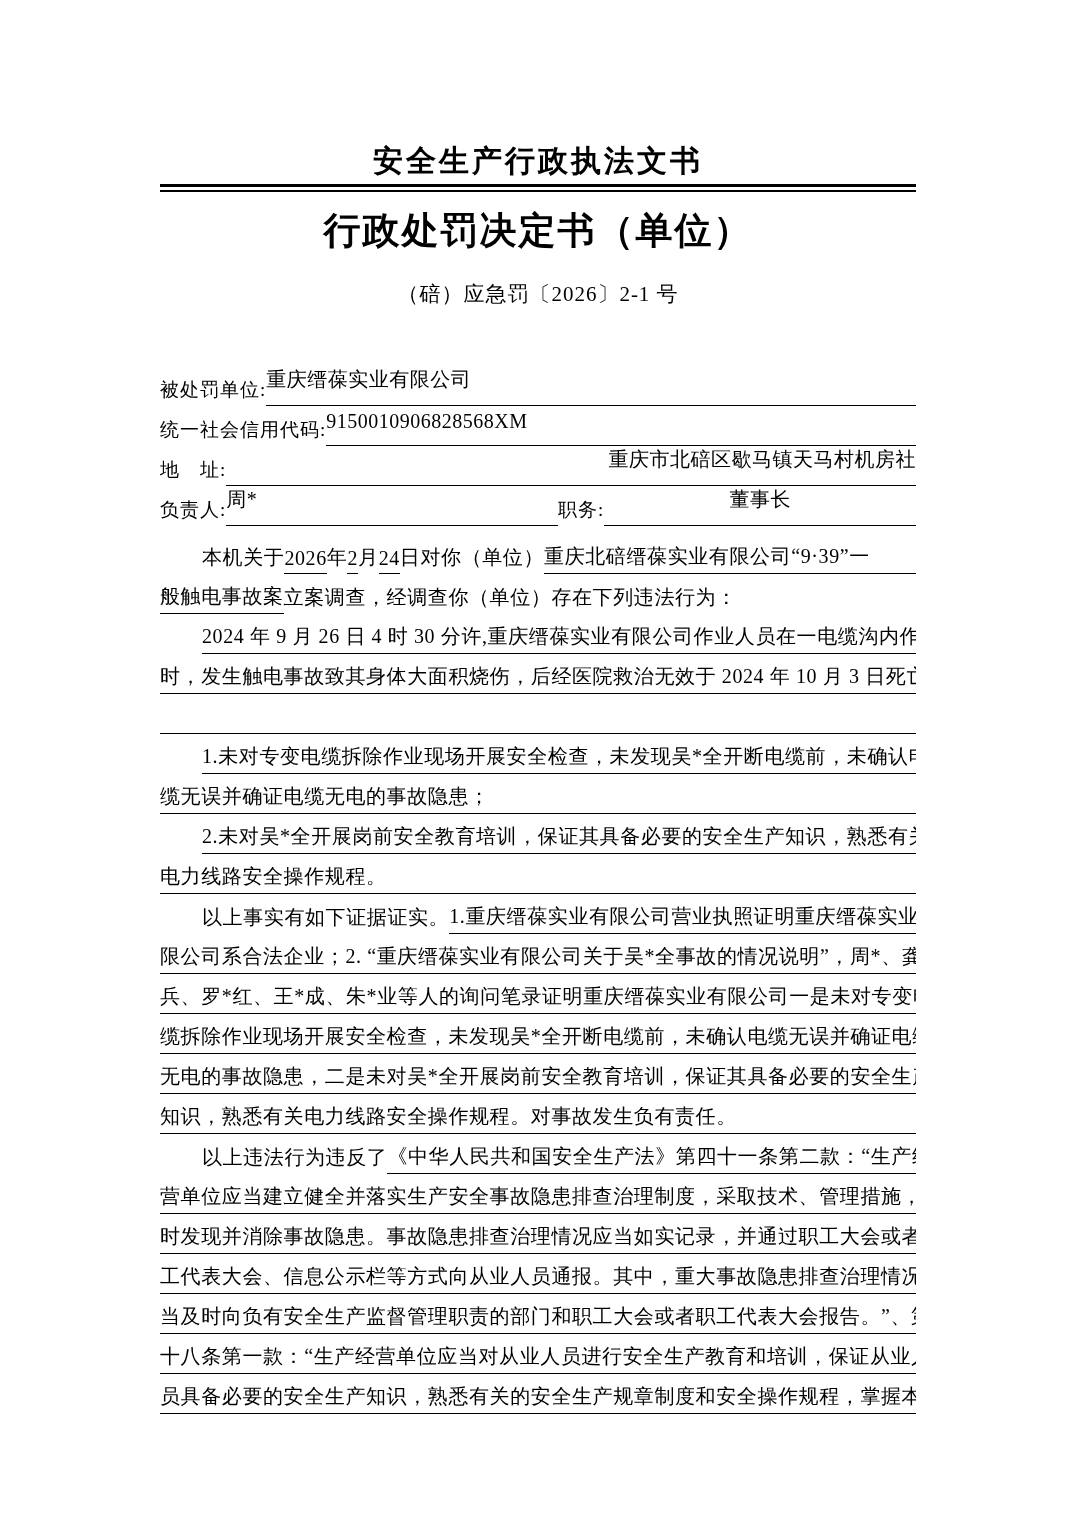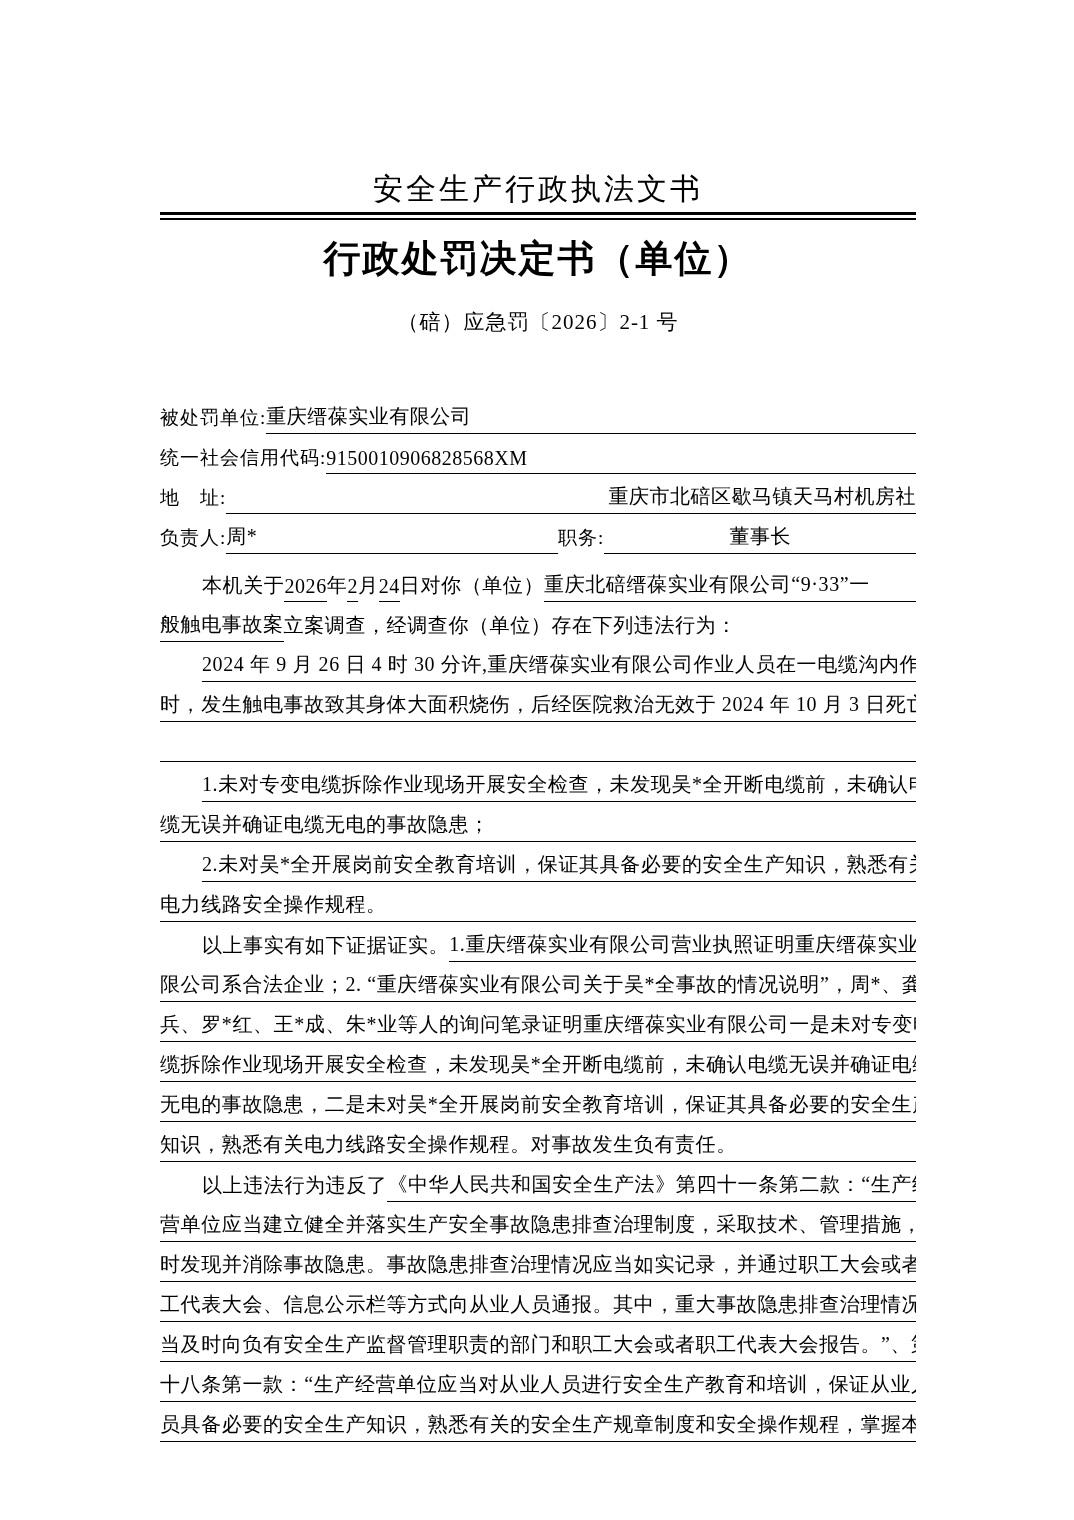--- a/index.html
+++ b/index.html
@@ -3,35 +3,35 @@
 <meta charset="utf-8">
 <style>
   html,body { margin:0; padding:0; background:#e8e8e8; }
   .page {
     width:1074px; height:1520px; background:#ffffff; color:#000;
     position:relative; box-sizing:border-box; margin:0 auto;
     padding:143px 158px 0 160px;
     font-family:"Liberation Serif","DejaVu Serif",serif;
   }
   .doc-category {
-    text-align:center; font-size:30px; font-weight:normal; letter-spacing:3px;
-    line-height:1.2; font-family:"Liberation Sans","DejaVu Sans",sans-serif;margin-top:28px;
+    text-align:center; font-size:30px; font-weight:bold; letter-spacing:3px;
+    line-height:1.2; font-family:"Liberation Sans","DejaVu Sans",sans-serif;
   }
   .double-rule { margin-top:5px; height:3px; border-top:3px solid #000; border-bottom:2px solid #000; }
   .doc-title {
     text-align:center; font-size:37px; font-weight:bold; letter-spacing:2px; margin-top:14px;
     font-family:"Liberation Sans","DejaVu Sans",sans-serif;
   }
   .doc-number { text-align:center; font-size:21px; margin-top:24px; letter-spacing:1px; }
 
   .fields { margin-top:58px; }
   .frow { display:flex; height:40px; align-items:flex-end; font-size:19px; overflow:hidden; }
   .fcell { display:flex; align-items:flex-end; min-width:0; }
   .fcell .lbl { white-space:nowrap; padding-bottom:3px; letter-spacing:1px; }
-  .fcell .val { border-bottom:1px solid #000; white-space:nowrap; padding-bottom:3px;
+  .fcell .val { border-bottom:1px solid #000; white-space:nowrap; padding-bottom:12px;
                 flex:1; min-width:0; font-size:20px; letter-spacing:0.5px; }
 
   .body-text { margin-top:8px; }
   .bline { display:flex; height:40px; align-items:flex-end; font-size:20px;
            letter-spacing:0.6px; overflow:hidden; }
   .seg { white-space:nowrap; padding-bottom:3px; }
   .seg.u { border-bottom:1px solid #000; }
   .indent { flex:0 0 42px; }
   .fill { flex:1; min-width:0; border-bottom:1px solid #000; padding-bottom:3px; }
 </style>
@@ -76,21 +76,21 @@
   <div class="body-text" id="body-text">
       <div class="bline">
         <span class="indent"></span>
         <span class="seg">本机关于 </span>
         <span class="seg u">2026</span>
         <span class="seg"> 年 </span>
         <span class="seg u">2</span>
         <span class="seg"> 月 </span>
         <span class="seg u">24</span>
         <span class="seg"> 日对你（单位）</span>
-        <span class="seg u">重庆北碚缙葆实业有限公司“9·33”一</span>
+        <span class="seg u">重庆北碚缙葆实业有限公司“9·39”一</span>
         <span class="fill"></span>
       </div>
       <div class="bline">
         <span class="seg u">般触电事故案</span>
         <span class="seg">立案调查，经调查你（单位）存在下列违法行为：</span>
       </div>
       <div class="bline">
         <span class="indent"></span>
         <span class="seg u">2024 年 9 月 26 日 4 时 30 分许,重庆缙葆实业有限公司作业人员在一电缆沟内作业</span>
         <span class="fill"></span>

